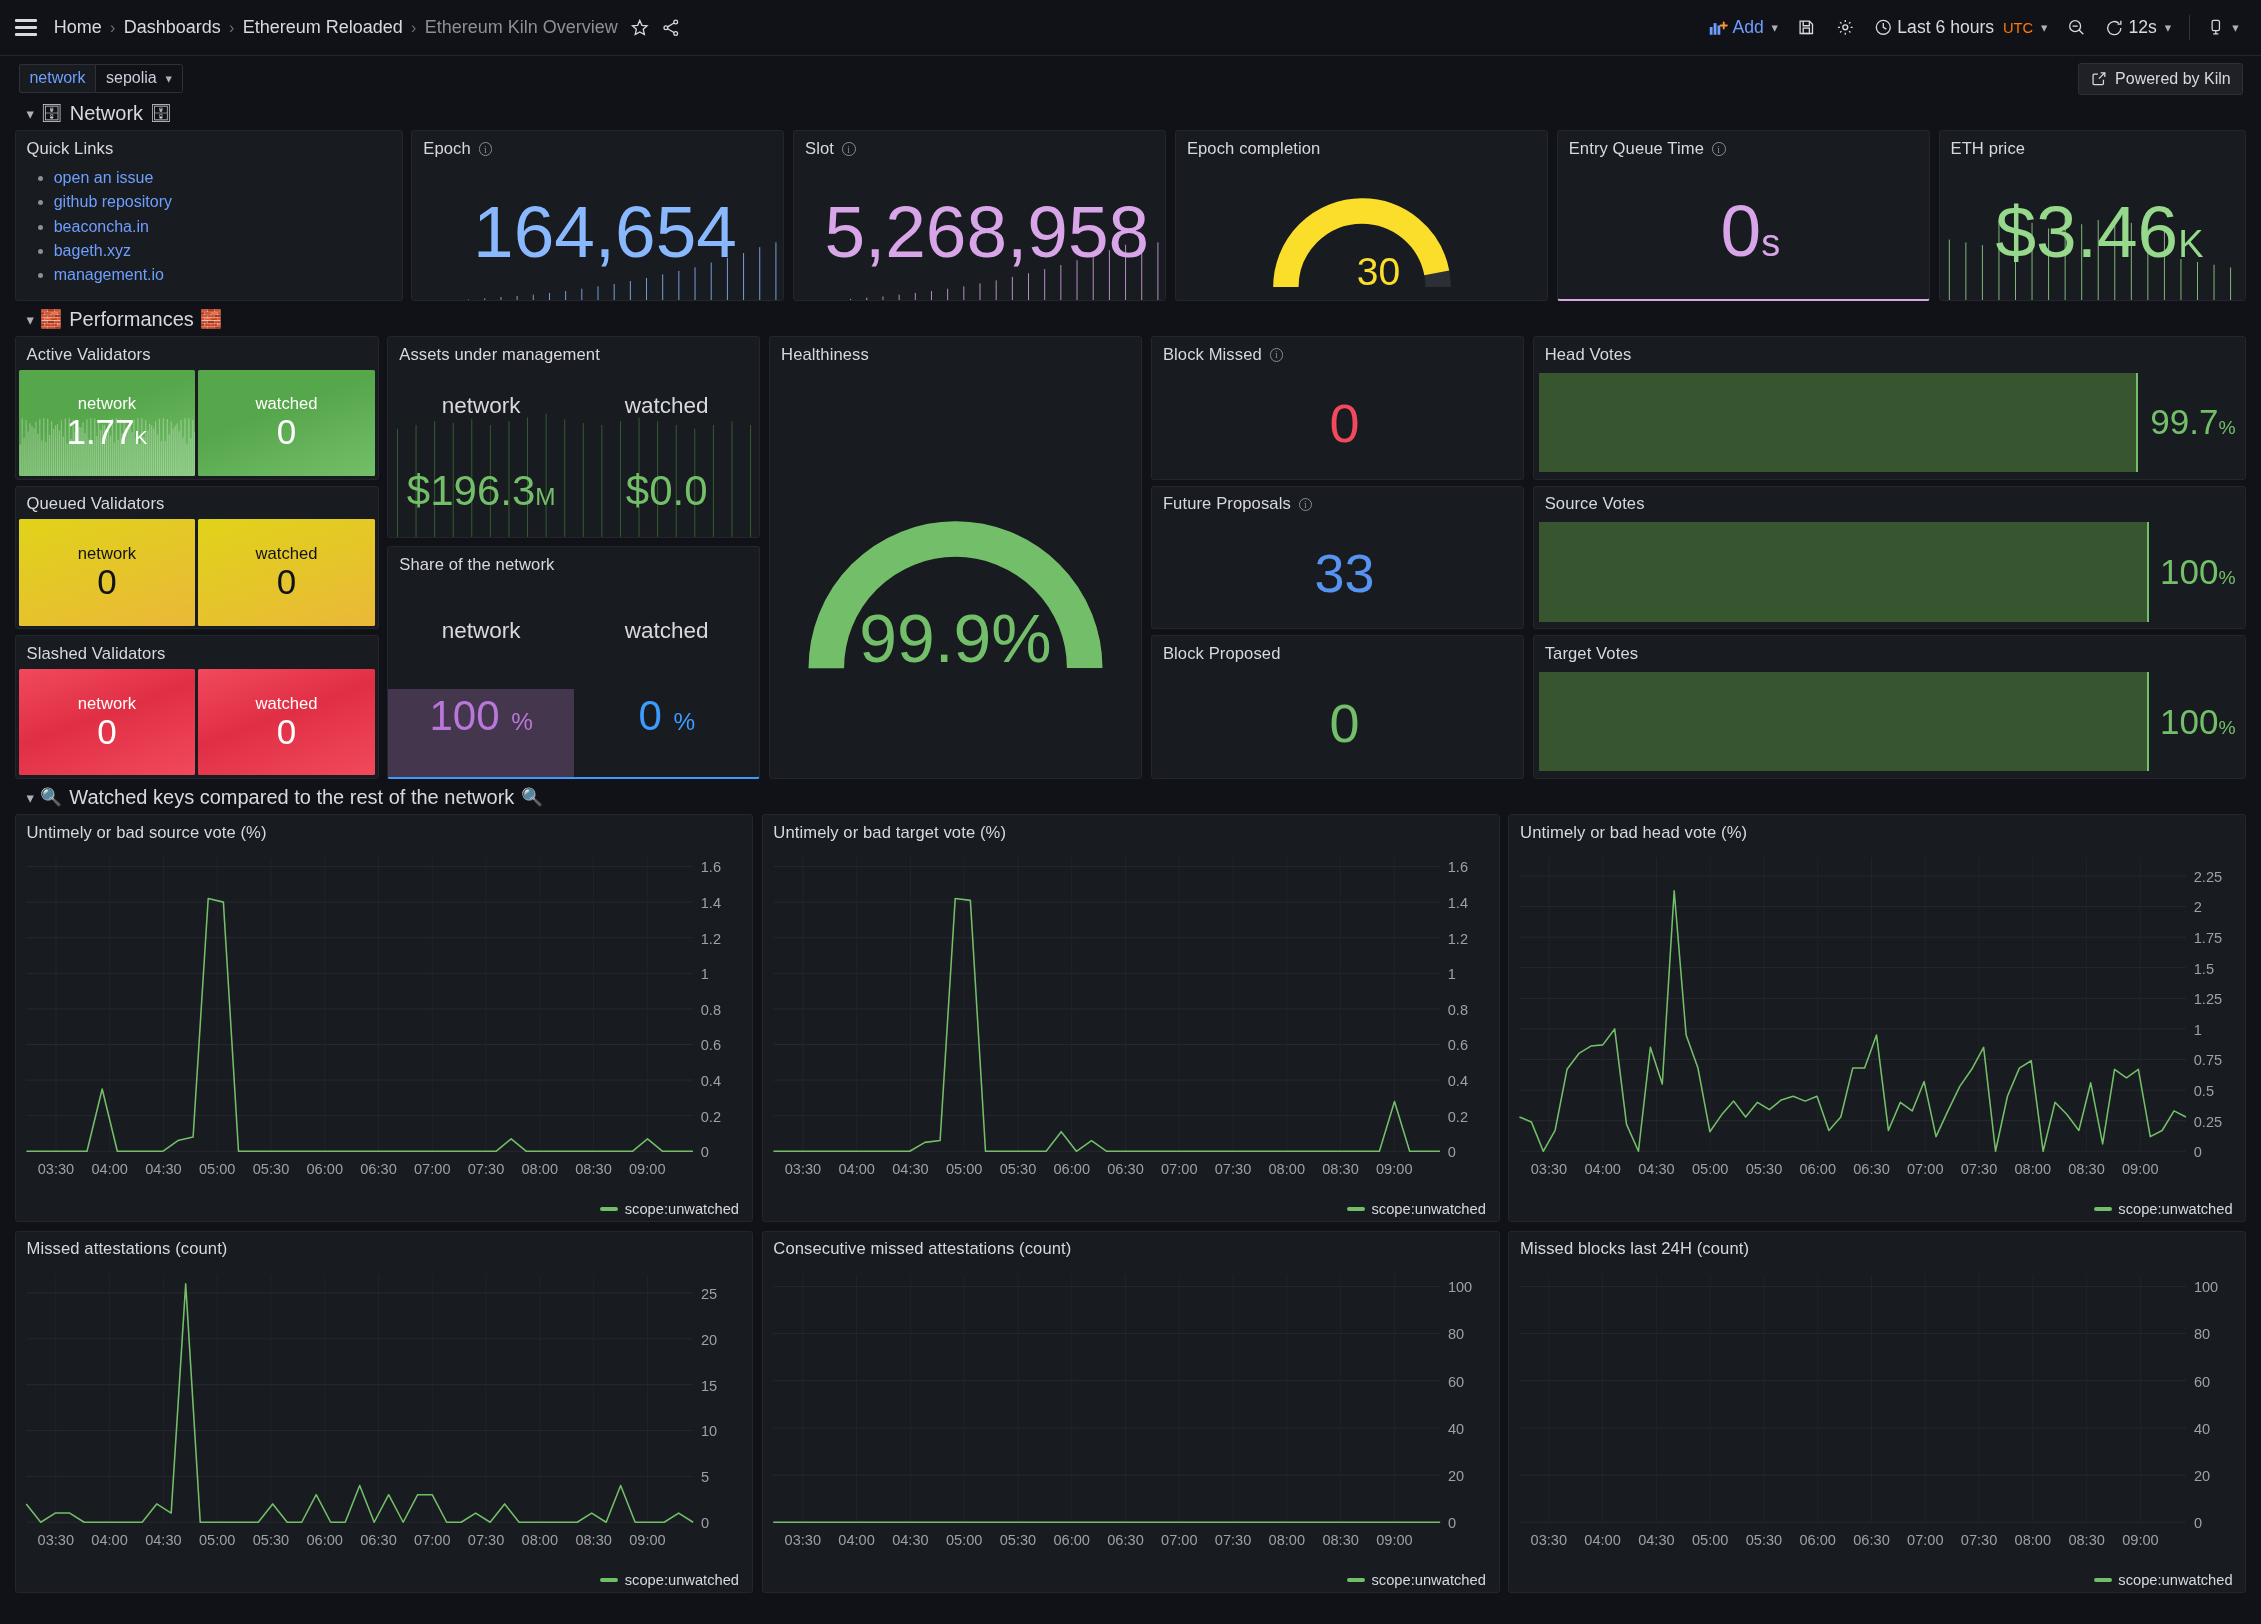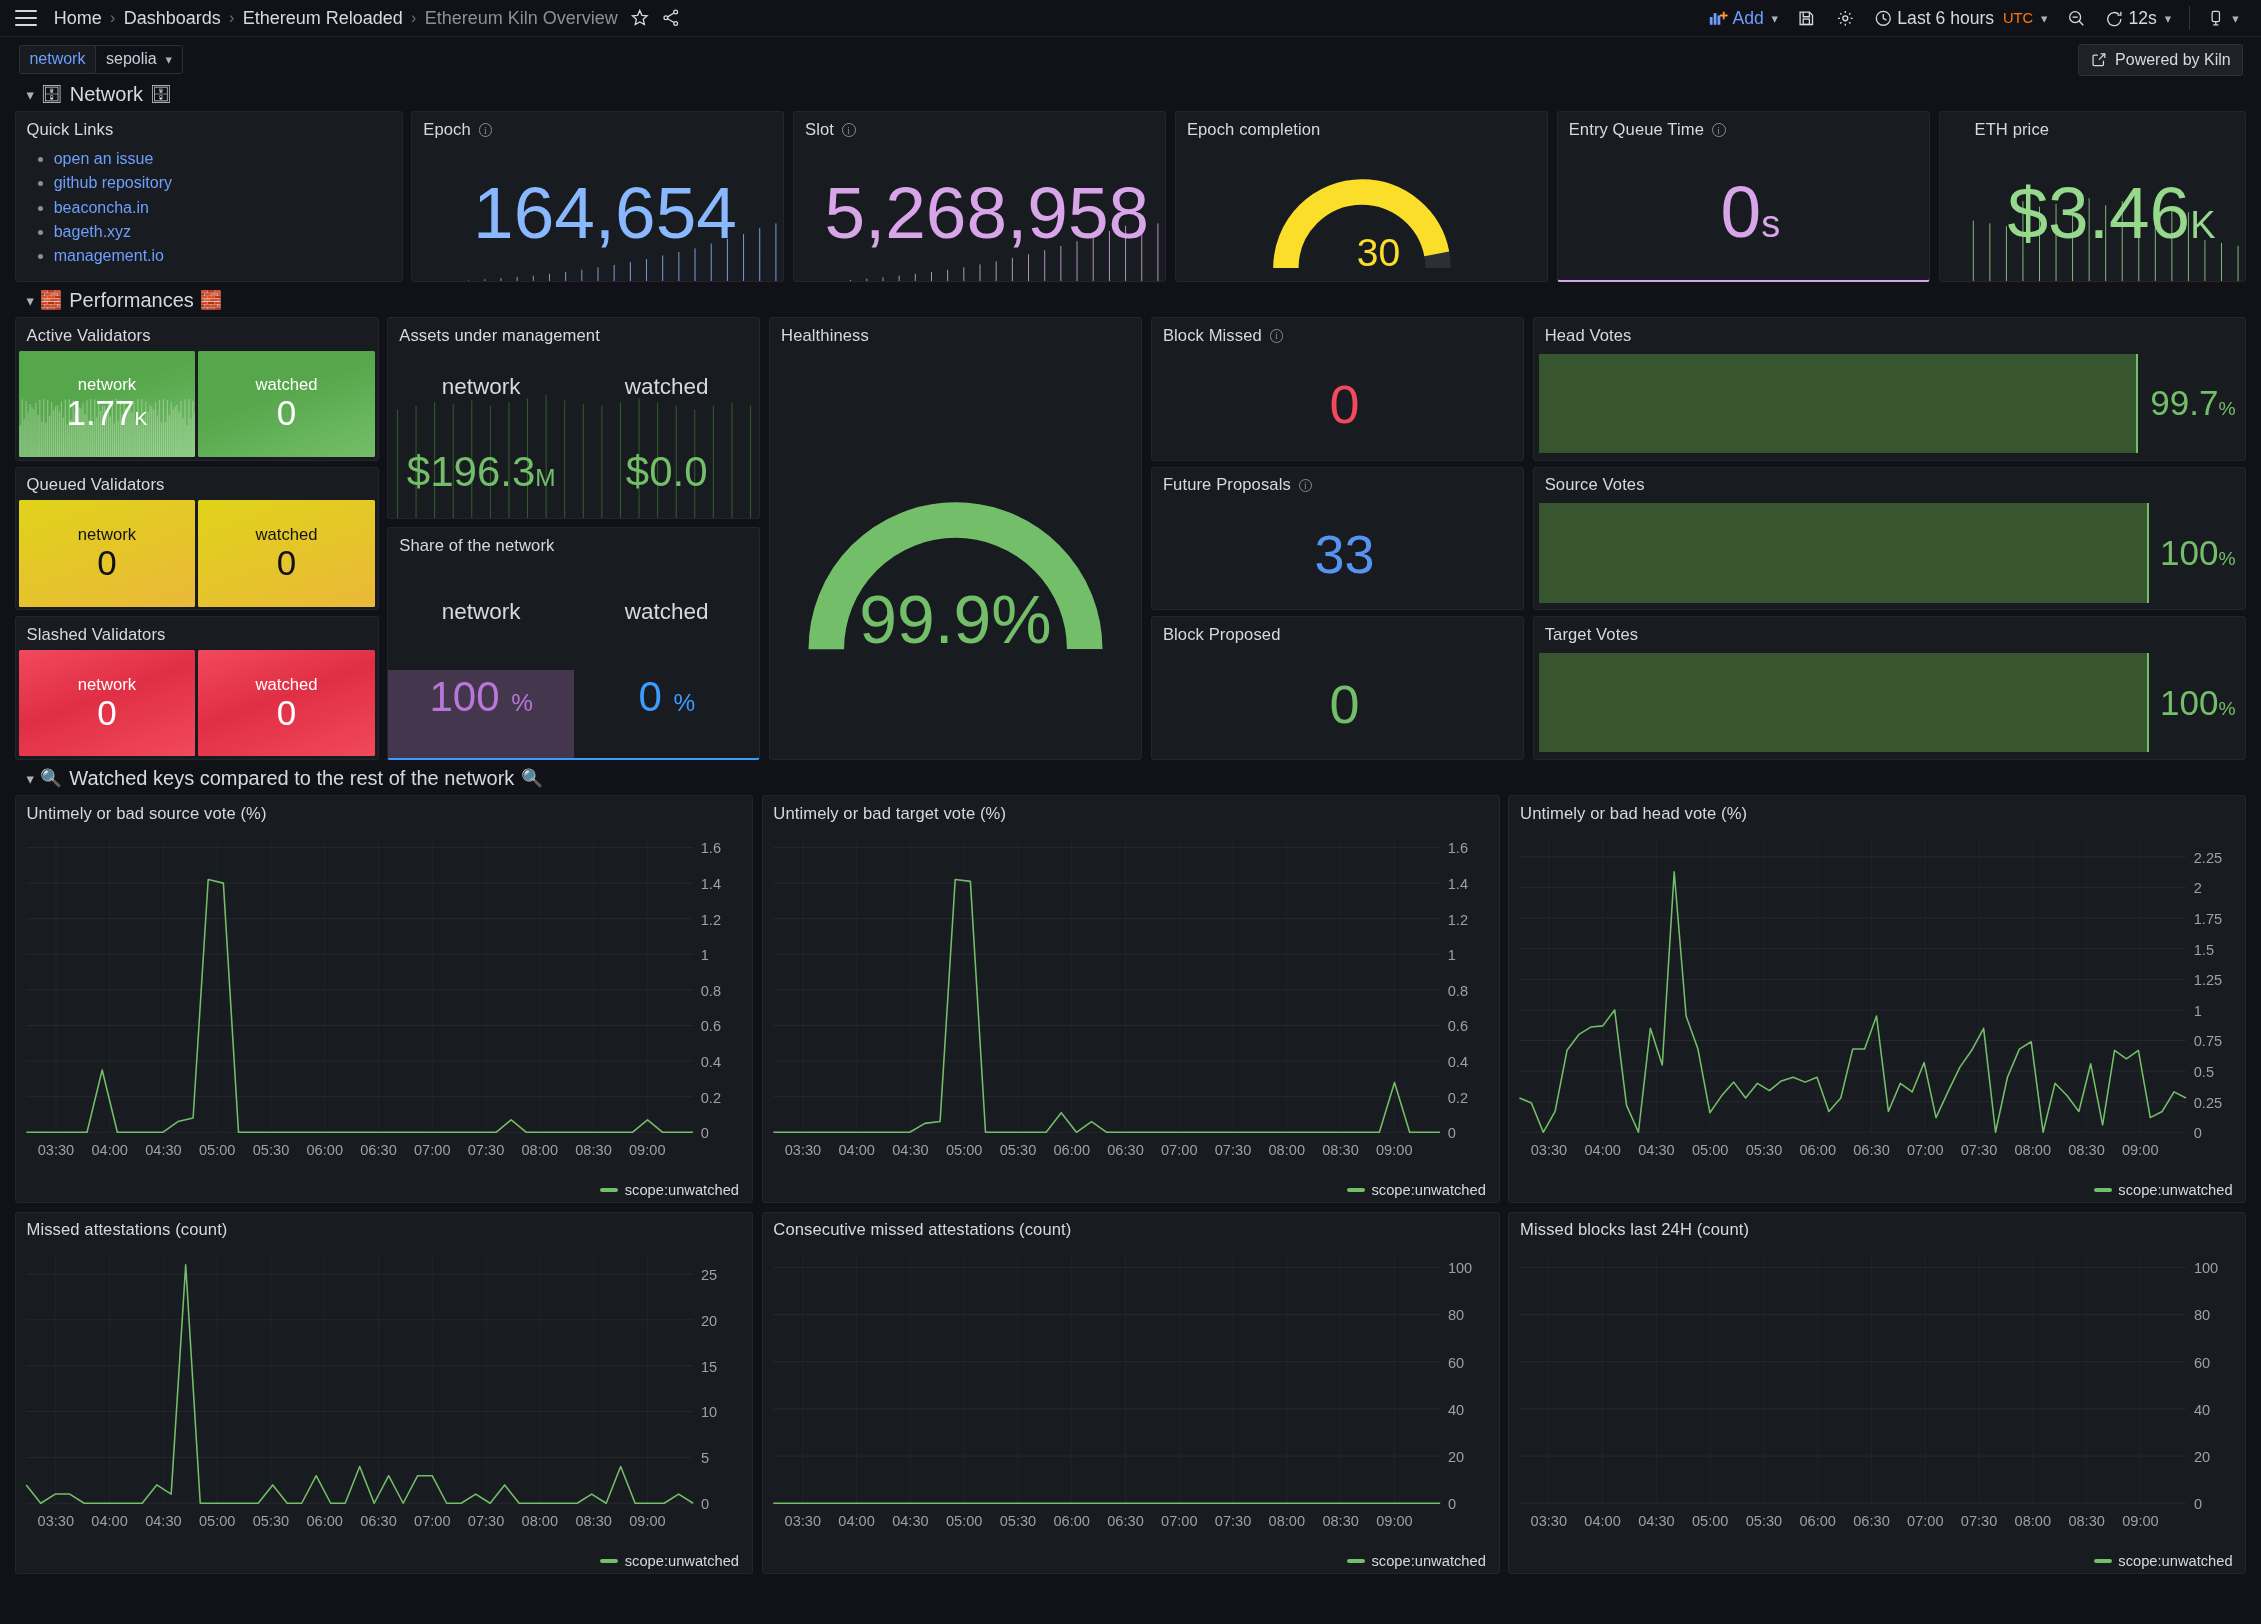--- a/index.html
+++ b/index.html
@@ -7,21 +7,21 @@
     width: 2261px; height: 1625px;
     background: #111217;
     font-family: "Liberation Sans", sans-serif;
     color: #ccccdc;
     overflow: hidden;
   }
   body { font-size: 18.6px; }
 
   
   .topnav {
-    height: 37px; display: flex; align-items: center;
+    height: 56px; display: flex; align-items: center;
     background: #111217;
     padding: 0 12.7px 0 14.7px;
     border-bottom: 0.5px solid #24262e;
   }
   .hamburger { width: 22.5px; height: 16.6px; display:flex; flex-direction:column; justify-content:space-between; margin-right: 16.6px; cursor:pointer;}
   .hamburger span { display:block; height:2.4px; background:#d8d9de; border-radius:1px;}
   .crumbs { display:flex; align-items:center; gap: 0; flex: 1; }
   .crumb { color:#d8d9de; font-size:18px; white-space:nowrap; }
   .crumb.current { color:#8e8f95; }
   .crumb-sep { color:#6e6f75; margin: 0 8.3px; font-size:16px; }
@@ -356,21 +356,21 @@
     </div>
     <div class="pbody">
       <div class="stat-center">
         <span class="bignum" style="color:#d8a6e8">
           <span>0</span><span class="unit">s</span>
         </span>
       </div>
     </div>
   </div>
 
-  <div class="panel" style="flex:1;padding-left:24px;">
+  <div class="panel" style="flex:1;">
     <div class="ptitle">ETH price</div>
     <div class="pbody">
       <div class="spark" style="height:65%"><svg width="333" height="91" viewBox="0 0 680 187">
               <line x1="17" y1="187" x2="17" y2="60.83733333333333" stroke="#96d98d" stroke-width="2" opacity="0.85"></line>
               <line x1="51" y1="187" x2="51" y2="66.57199999999999" stroke="#96d98d" stroke-width="2" opacity="0.85"></line>
               <line x1="85" y1="187" x2="85" y2="72.30666666666667" stroke="#96d98d" stroke-width="2" opacity="0.85"></line>
               <line x1="119" y1="187" x2="119" y2="20.69466666666665" stroke="#96d98d" stroke-width="2" opacity="0.85"></line>
               <line x1="153" y1="187" x2="153" y2="32.16399999999999" stroke="#96d98d" stroke-width="2" opacity="0.85"></line>
               <line x1="187" y1="187" x2="187" y2="26.429333333333318" stroke="#96d98d" stroke-width="2" opacity="0.85"></line>
               <line x1="221" y1="187" x2="221" y2="37.89866666666666" stroke="#96d98d" stroke-width="2" opacity="0.85"></line>

